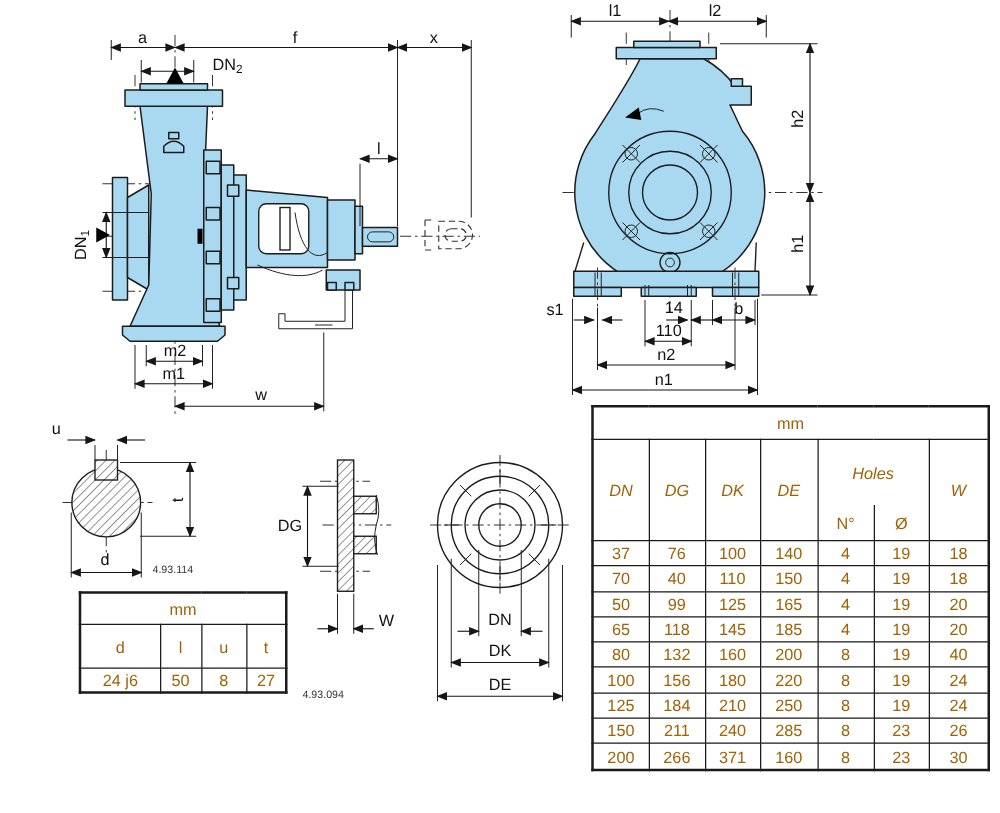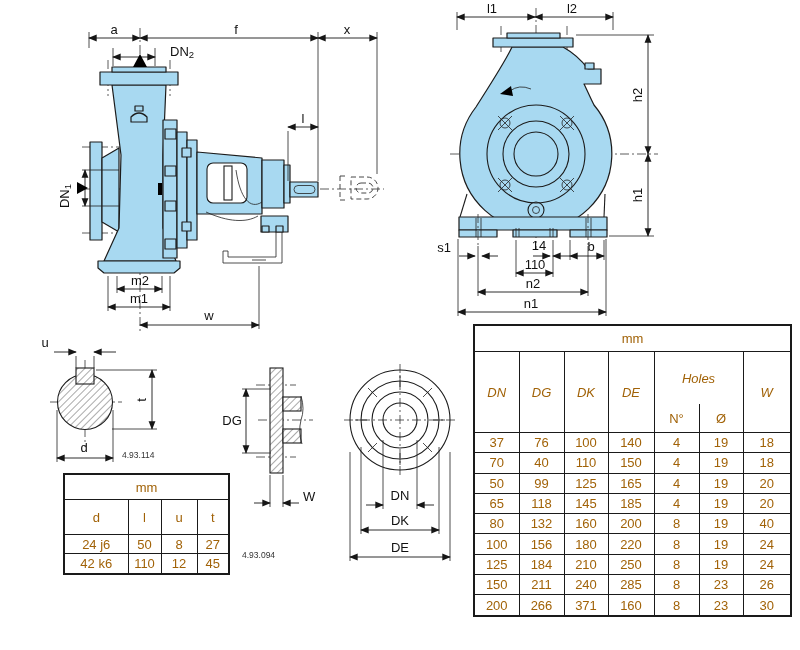--- a/index.html
+++ b/index.html
@@ -306,26 +306,20 @@
     <th>l</th>
     <th>u</th>
     <th>t</th>
   </tr>
   <tr>
     <td>24 j6</td>
     <td>50</td>
     <td>8</td>
     <td>27</td>
   </tr>
-  <tr>
-    <td>42 k6</td>
-    <td>110</td>
-    <td>12</td>
-    <td>45</td>
-  </tr>
 </tbody>
     </table>
 
 <table id="dims-table">
   <colgroup>
         <col style="width:45px">
         <col style="width:45px">
         <col style="width:44px">
         <col style="width:46px">
         <col style="width:45px">

